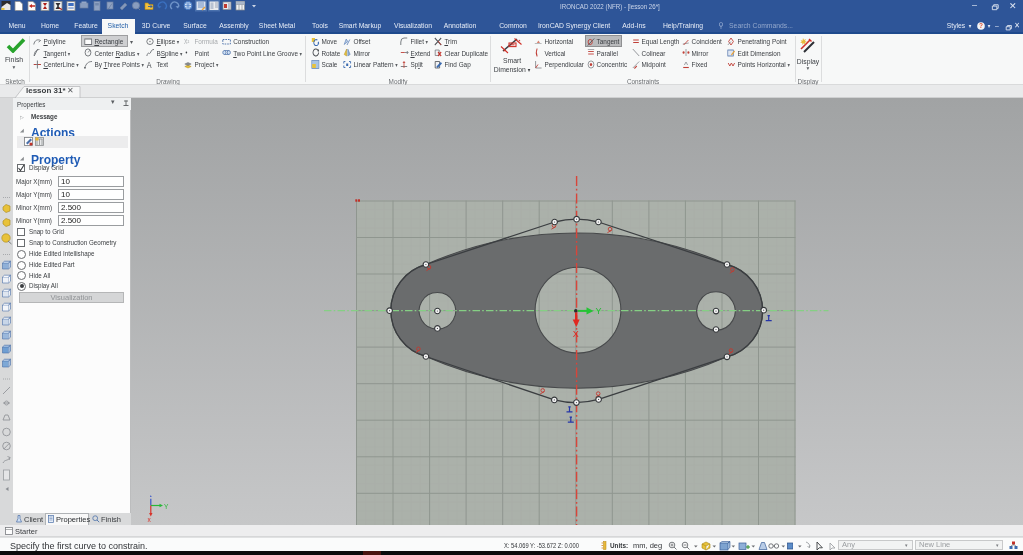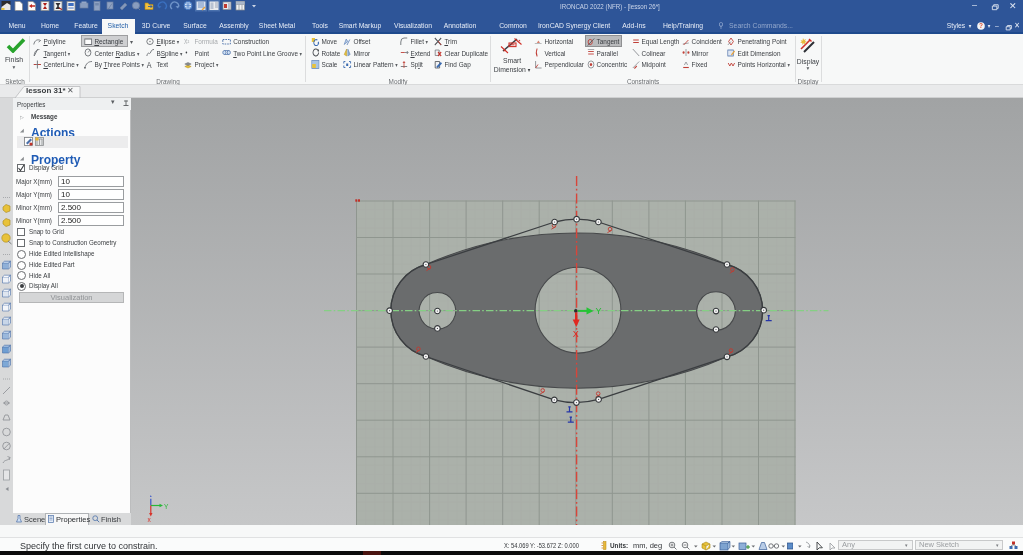--- a/index.html
+++ b/index.html
@@ -587,35 +587,42 @@
         <path d="M150.8 505.5 V513.5" stroke="#d83028"></path>
         <path d="M149.1 513 l1.7 3.5 1.7 -3.5 z" fill="#d83028" stroke="none"></path>
         <text x="147.5" y="522" font-size="6.5" fill="#d83028" font-family="Liberation Sans">x</text>
       </g>
     </svg>
   </div>
   <div class="ab" id="docktabs">
     <svg class="ab" style="left:3px;top:2px" width="6" height="8" viewBox="0 0 6 8">
         <path d="M2 0.5 h2 v3 l1.5 3.5 h-5 l1.5 -3.5 z" fill="#cfe0f5" stroke="#4a6fa8" stroke-width="0.7"></path>
       </svg>
-    <div class="tx" style="left:11px;top:1.5px;font-size:7.5px;color:#3a3d40;">Scene</div>
+    <div class="tx" style="left:11px;top:1.5px;font-size:7.5px;color:#3a3d40;">Client</div>
     <div class="ab" style="left:32px;top:0px;width:44px;height:12px;background:#f8f8f8;border:1px solid #b0b3b6;border-bottom:none;box-sizing:border-box;"></div>
     <svg class="ab" style="left:34.5px;top:2px" width="6" height="8" viewBox="0 0 6 8">
         <rect x="0.5" y="0.5" width="5" height="7" fill="#e8eef6" stroke="#4a6fa8" stroke-width="0.7"></rect>
         <path d="M1.5 2 h3 M1.5 3.5 h3 M1.5 5 h3" stroke="#4a6fa8" stroke-width="0.5"></path>
       </svg>
     <div class="tx" style="left:43px;top:1.5px;font-size:7.5px;color:#2a2d30;">Properties</div>
     <svg class="ab" style="left:79px;top:2px" width="8" height="8" viewBox="0 0 8 8">
         <circle cx="3.2" cy="3.2" r="2.4" fill="none" stroke="#5a7db0" stroke-width="0.9"></circle>
         <path d="M5 5 l2.2 2.2" stroke="#5a7db0" stroke-width="1"></path>
       </svg>
     <div class="tx" style="left:88px;top:1.5px;font-size:7.5px;color:#3a3d40;">Finish</div>
   </div>
+  <div class="ab" id="starter">
+    <svg class="ab" style="left:5px;top:2px" width="8" height="8" viewBox="0 0 8 8">
+        <rect x="0.5" y="0.5" width="7" height="7" fill="#fdfdfd" stroke="#7a7d80" stroke-width="0.8"></rect>
+        <path d="M0.5 2.5 h7" stroke="#7a7d80" stroke-width="0.6"></path>
+      </svg>
+    <div class="tx" style="left:15px;top:1.5px;font-size:7.5px;color:#3a3d40;">Starter</div>
+  </div>
   <div class="ab" id="status">
-    <div class="tx st" style="left:20px;top:2.5px;font-size:9px;">Specify the first curve to constrain.</div>
+    <div class="tx st" style="left:10px;top:2.5px;font-size:9px;">Specify the first curve to constrain.</div>
     <div class="tx st" style="left:504px;top:3.5px;font-size:7px;transform:scaleX(0.82);transform-origin:0 50%;">X: 54.069 Y: -53.672 Z: 0.000</div>
     <svg class="ab" style="left:601px;top:3px" width="7" height="9" viewBox="0 0 7 9">
         <rect x="2.5" y="0.5" width="2.5" height="8" fill="#e8b83a" stroke="#b8860b" stroke-width="0.5"></rect>
         <path d="M0.5 2 h1.5 M0.5 4.5 h1.5 M0.5 7 h1.5" stroke="#d08020" stroke-width="0.8"></path>
       </svg>
     <div class="tx st" style="left:610px;top:3px;font-weight:bold;transform:scaleX(0.85);transform-origin:0 50%;">Units:</div>
     <div class="tx st" style="left:633px;top:3px;">mm, deg</div>
     <svg class="ab" style="left:668px;top:2.5px" width="125" height="10" viewBox="0 0 125 10">
       <g fill="none" stroke="#6a6d70" stroke-width="0.9">
         <circle cx="4" cy="4" r="2.8"></circle>
@@ -656,21 +663,21 @@
     <svg class="ab" style="left:797px;top:2.5px" width="85" height="10" viewBox="0 0 85 10">
       <path d="M1 4.5 l1.8 2 1.8 -2 z" fill="#6a6d70"></path>
       <g stroke="#9a9da0" stroke-width="0.9" fill="none">
             <path d="M9 1 c3 1 4 3 3.5 5.5 m0 0 l-2 -1 m2 1 l0.5 -2.2"></path>
           </g>
       <path d="M20 1 l0 8 2.2 -2.2 h3.2 z" fill="none" stroke="#3a3d40" stroke-width="0.9"></path>
       <path d="M33 2 l0 7 2 -2 h3 z" fill="none" stroke="#a0a3a6" stroke-width="0.9"></path>
     </svg>
     <div class="combo" style="left:838px;width:75px;">Any</div>
     <div class="tx" style="left:905px;top:4px;font-size:5px;color:#7a7d80;">▾</div>
-    <div class="combo" style="left:915px;width:88px;">New Sketch</div>
+    <div class="combo" style="left:915px;width:88px;">New Line</div>
     <div class="tx" style="left:996px;top:4px;font-size:5px;color:#7a7d80;">▾</div>
     <svg class="ab" style="left:1009px;top:3px" width="9" height="9" viewBox="0 0 9 9">
           <rect x="3" y="0.5" width="3" height="3" fill="#c23028"></rect>
           <rect x="0.5" y="5" width="3" height="3" fill="#3a6ab0"></rect>
           <rect x="5.5" y="5" width="3" height="3" fill="#3a6ab0"></rect>
           <path d="M4.5 3.5 v1 M2 5 l2.5 -1.5 M7 5 l-2.5 -1.5" stroke="#55585d" stroke-width="0.6"></path>
         </svg>
   </path></div>
   <div class="ab" id="blackbar">
       <div class="ab" style="left:363px;top:0;width:18px;height:4px;background:#4a1410;"></div>

